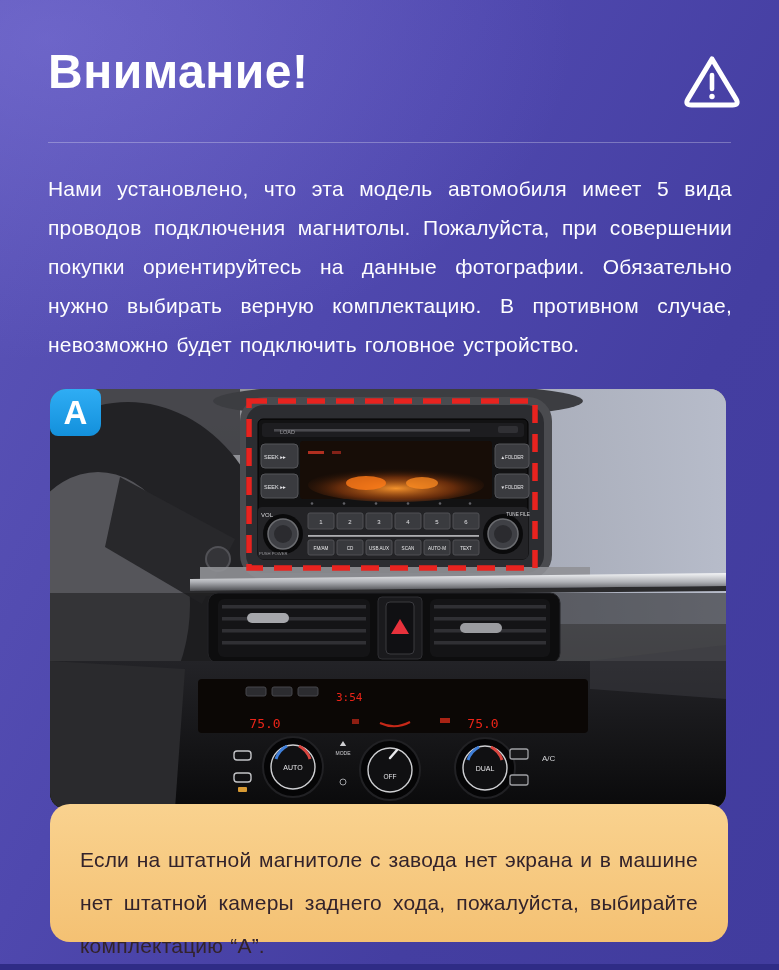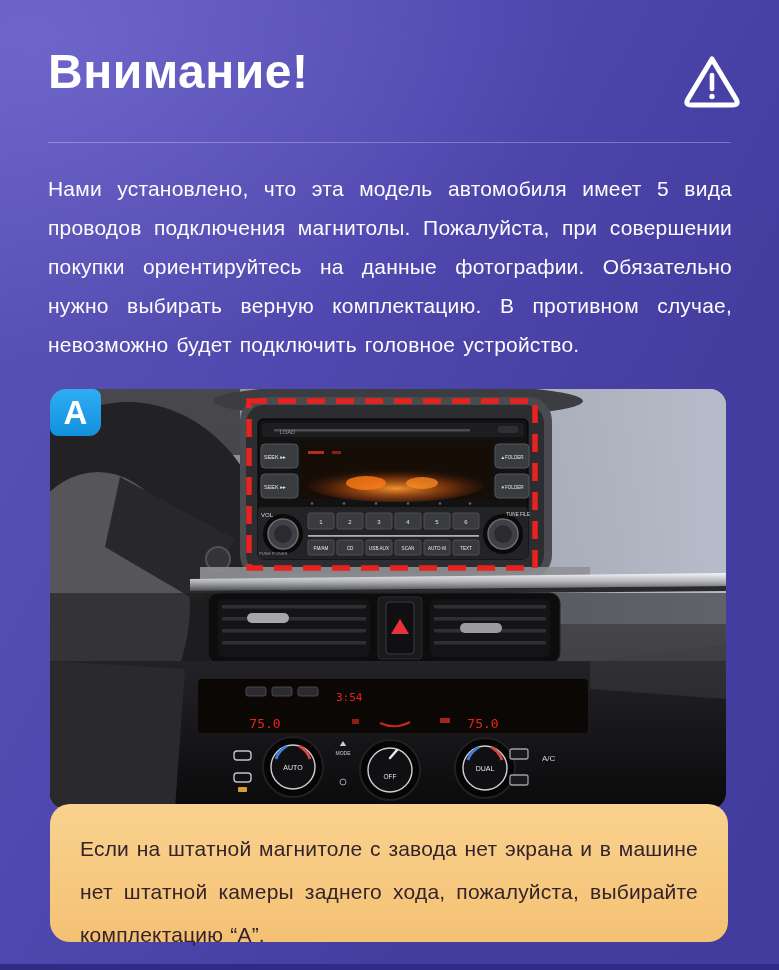--- a/index.html
+++ b/index.html
@@ -27,21 +27,21 @@
   }
   .badge{
     position:absolute;left:0;top:0;width:51px;height:47px;
     background:linear-gradient(180deg,#2fadf4,#1390dc);
     border-radius:14px 8px 12px 8px;
     display:flex;align-items:center;justify-content:center;
     color:#fff;font-size:33px;font-weight:700;
   }
   .note{
     position:absolute;left:50px;top:804px;width:678px;height:138px;
-    border-radius:20px;box-sizing:border-box;padding:23px 30px 0 30px;
+    border-radius:20px;box-sizing:border-box;padding:34px 30px 0 30px;
     background:linear-gradient(180deg,#f9d28f,#f4c173);
   }
   .note p{
     margin:0;color:#33232b;font-size:21px;line-height:43px;text-align:justify;
     letter-spacing:.2px;word-spacing:1px;
   }
   svg text{user-select:none;}
 </style>
 </head>
 <body>

